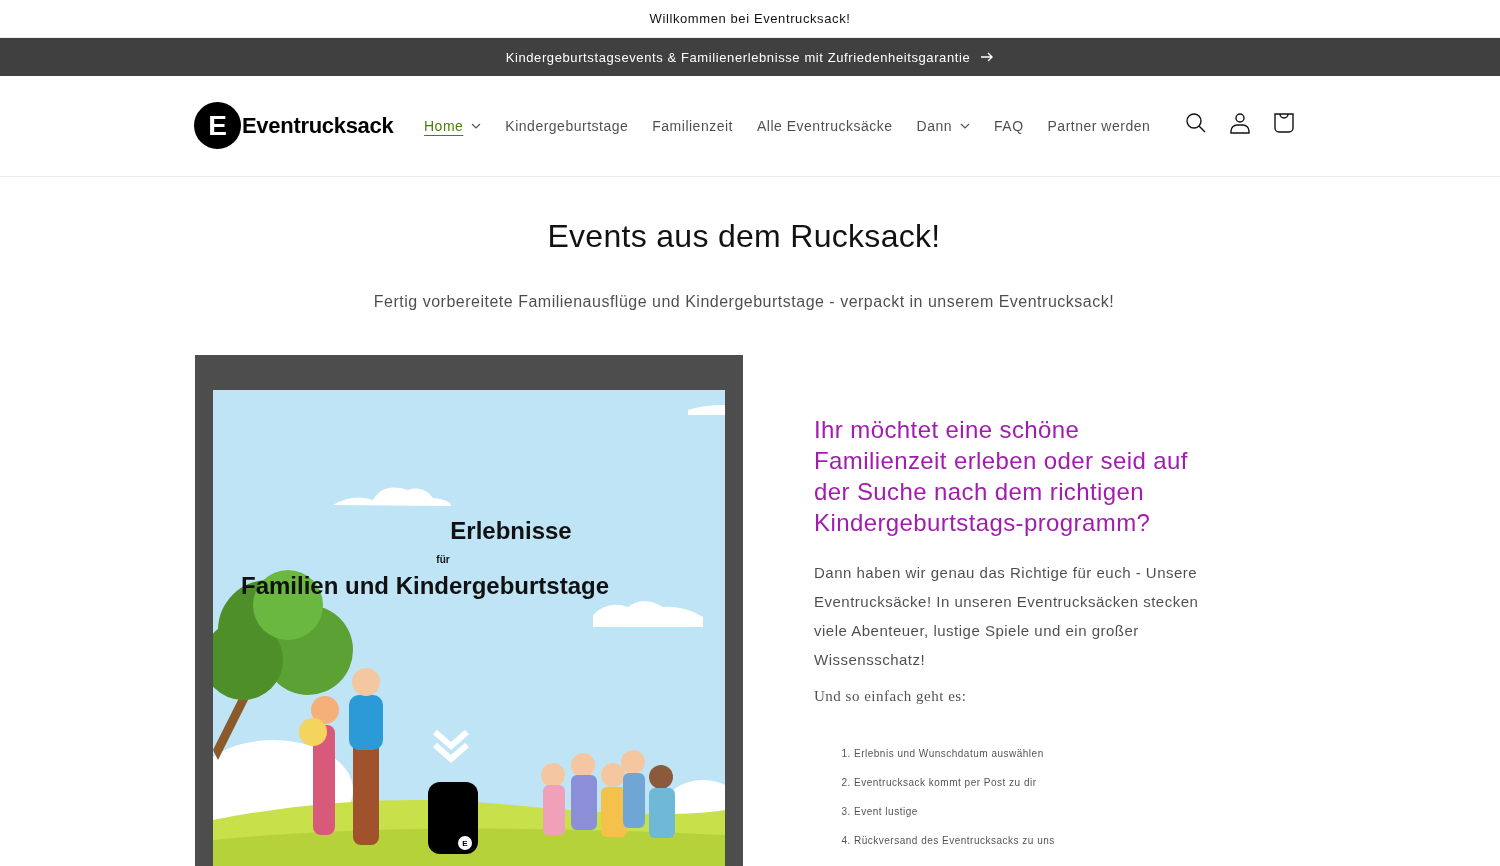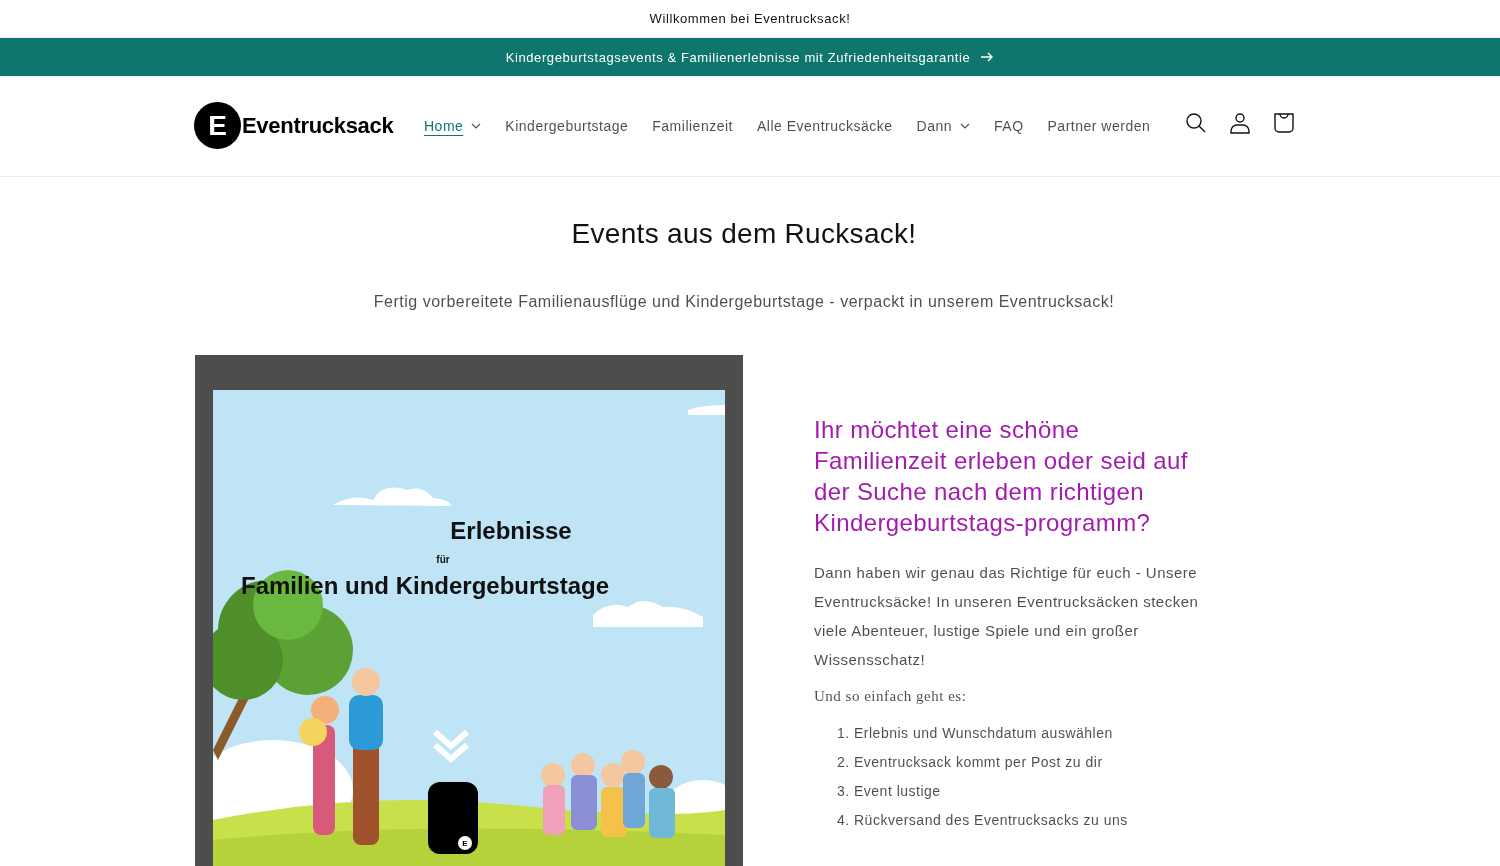--- a/index.html
+++ b/index.html
@@ -7,21 +7,21 @@
     body { font-family: "Liberation Sans", "DejaVu Sans", sans-serif; color: #121212; position: relative; }
 
     .top-bar {
       position: absolute; left: 0; top: 0; width: 1500px; height: 38px;
       display: flex; align-items: center; justify-content: center;
       font-size: 13px; letter-spacing: 0.6px; color: #121212;
       border-bottom: 1px solid #ececec;
     }
     .announce-bar {
       position: absolute; left: 0; top: 38px; width: 1500px; height: 38px;
-      background: #0f766e; color: #ffffff;
+      background: #404040; color: #ffffff;
       display: flex; align-items: center; justify-content: center;
       font-size: 13px; letter-spacing: 0.6px; cursor: pointer;
     }
     .announce-bar .arrow { margin-left: 10px; display: inline-flex; }
 
     .header {
       position: absolute; left: 0; top: 76px; width: 1500px; height: 101px;
       border-bottom: 1px solid #ebebeb;
     }
     .logo {
@@ -33,30 +33,30 @@
       display: flex; align-items: center; justify-content: center;
     }
     .logo-text {
       font-weight: bold; font-size: 22px; letter-spacing: -0.3px; color: #000; margin-left: 1px;
     }
     .nav {
       position: absolute; left: 424px; top: 0; height: 100px; display: flex; align-items: center;
       font-size: 14px; letter-spacing: 0.5px; color: rgba(18,18,18,0.75);
     }
     .nav-item { display: flex; align-items: center; margin-right: 24px; cursor: pointer; }
-    .nav-item.active .nav-label { color: #0f766e; text-decoration: underline; text-underline-offset: 4px; }
+    .nav-item.active .nav-label { color: #4d7c0f; text-decoration: underline; text-underline-offset: 4px; }
     .nav-item .chev { margin-left: 8px; display: inline-flex; }
     .header-icons {
       position: absolute; left: 1180px; top: 33px; display: flex; align-items: center;
     }
     .icon-btn { width: 32px; height: 32px; display: flex; align-items: center; justify-content: center; margin-right: 12px; cursor: pointer; }
 
     .hero-title {
       position: absolute; left: 0; top: 218px; width: 1488px; text-align: center;
-      font-size: 28px; letter-spacing: 0.3px; color: #121212; font-weight: normal;
+      font-size: 32px; letter-spacing: 0.3px; color: #121212; font-weight: normal;
     }
     .hero-sub {
       position: absolute; left: 0; top: 293px; width: 1488px; text-align: center;
       font-size: 16px; letter-spacing: 0.5px; color: rgba(18,18,18,0.75);
     }
 
     .image-frame {
       position: absolute; left: 195px; top: 355px; width: 548px; height: 511px;
       background: #4d4d4d; overflow: hidden;
     }
@@ -72,21 +72,21 @@
       position: absolute; left: 814px; top: 414px; width: 400px;
     }
     .content h2 {
       font-size: 24px; font-weight: normal; line-height: 31px; letter-spacing: 0.4px; color: #a21caf;
     }
     .content p {
       font-size: 15px; line-height: 29px; letter-spacing: 0.5px; color: rgba(18,18,18,0.75);
     }
     .content p.intro { margin-top: 20px; }
     .content p.how { margin-top: 8px; font-family: Liberation Serif, serif; }
-    .content ol { margin-top: 8px; padding-left: 40px; font-size: 14px; line-height: 29px; letter-spacing: 0.5px; color: rgba(18,18,18,0.75); }
+    .content ol { margin-top: 28px; padding-left: 40px; font-size: 10px; line-height: 29px; letter-spacing: 0.5px; color: rgba(18,18,18,0.75); }
   </style>
 </head>
 <body>
 
 <div class="top-bar">
   <span>Willkommen bei Eventrucksack!</span>
 </div>
 
 <div class="announce-bar">
   <span>Kindergeburtstagsevents &amp; Familienerlebnisse mit Zufriedenheitsgarantie</span>

